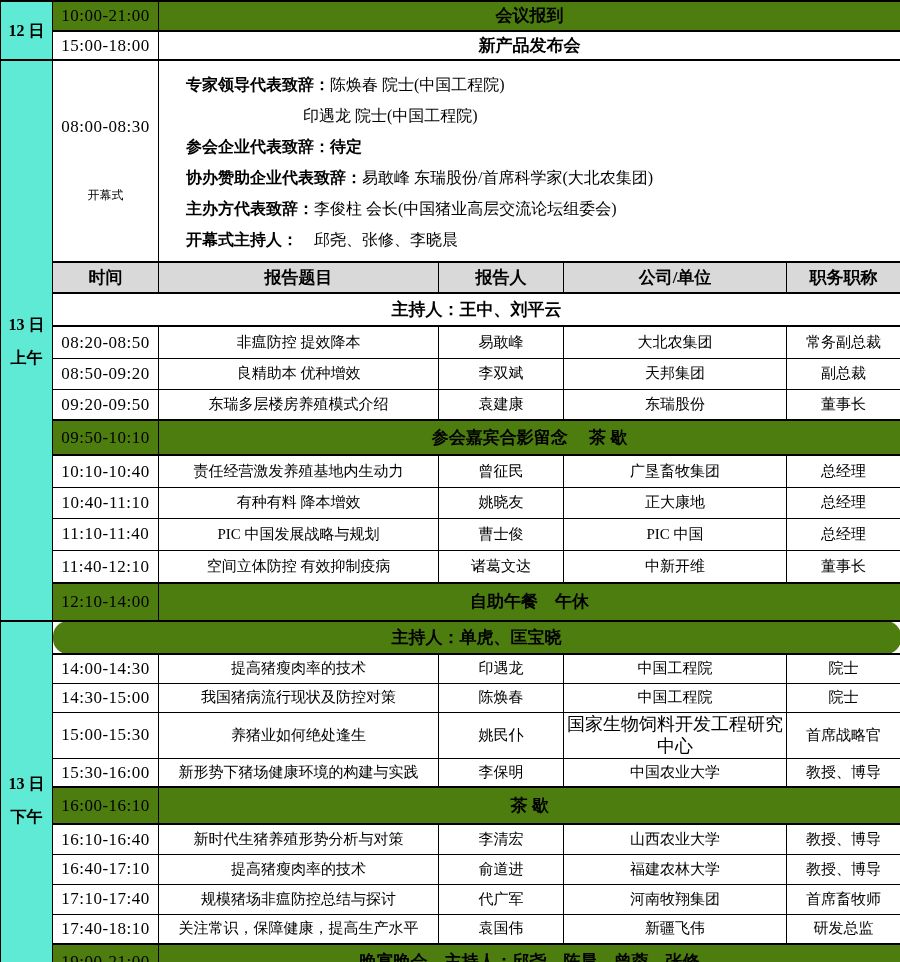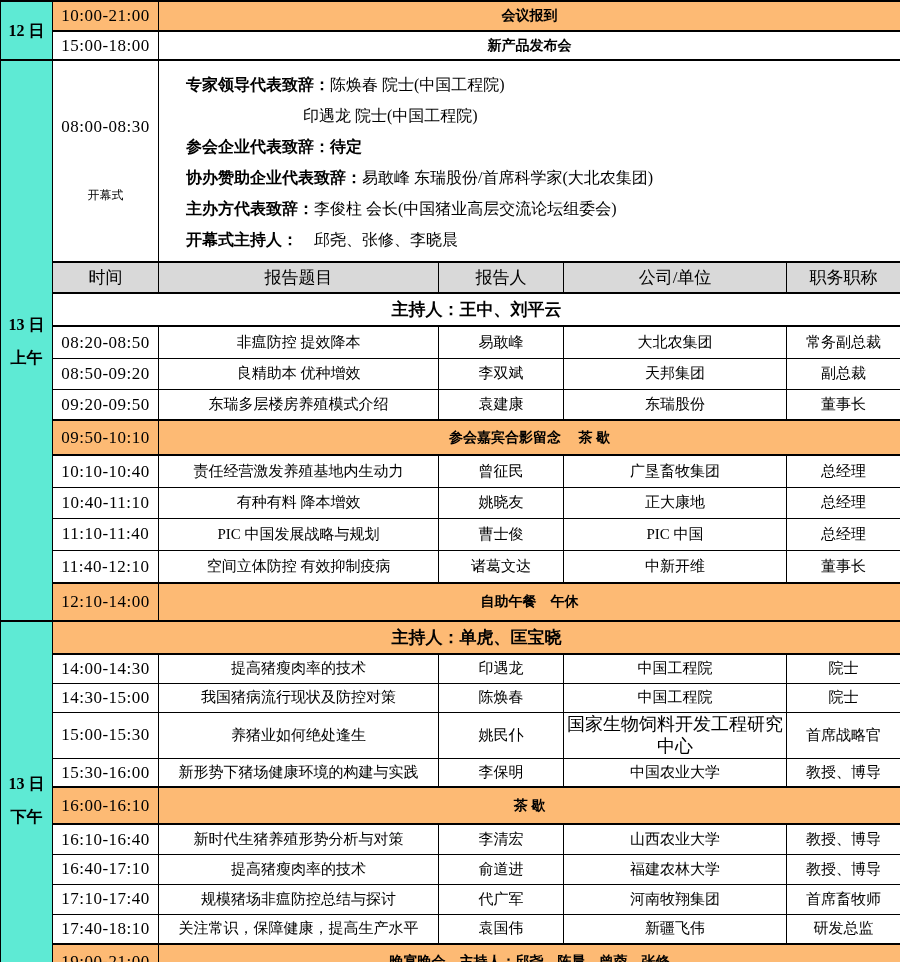--- a/index.html
+++ b/index.html
@@ -5,27 +5,27 @@
   html,body{margin:0;padding:0;background:#ffffff;}
   body{width:900px;color:#000;font-family:"Liberation Serif","DejaVu Serif",serif;}
   table{border-collapse:collapse;width:900px;table-layout:fixed;}
   td{border:1px solid #000;padding:0;text-align:center;vertical-align:middle;
      font-size:15px;overflow:hidden;line-height:1.25;}
   
   td.date{background:#5eead4;font-weight:bold;font-size:16px;}
   td.time{font-size:17px;letter-spacing:0.5px;}
   td.small-co{font-size:18px;}
   
-  td.g{background:#fdba74;}
+  td.g{background:#4d7c0f;}
   
   tr.sep > td{border-top:2px solid #000;border-bottom:2px solid #000;}
   tr.sep-b > td{border-bottom:2px solid #000;text-align:center;}
-  td.event{font-weight:bold;font-size:14px;}
-  td.moderator{font-weight:bold;font-size:17px;}
-  tr.header-row td{background:#d9d9d9;font-weight:normal;font-size:17px;}
+  td.event{font-weight:bold;font-size:17px;}
+  td.moderator{font-weight:bold;font-size:17px;border-radius:15px;}
+  tr.header-row td{background:#d9d9d9;font-weight:bold;font-size:17px;}
   
   td.open-cell{text-align:left;vertical-align:middle;padding:8px 4px 6px 27px;margin-top:33px;}
   .op-line{height:31px;line-height:31px;font-size:16px;white-space:pre;}
   .op-line .lbl{font-weight:bold;}
   .op-line.indent{padding-left:117px;}
   .date-line{line-height:33px;text-align:center;}
 </style>
 </head>
 <body>
 

